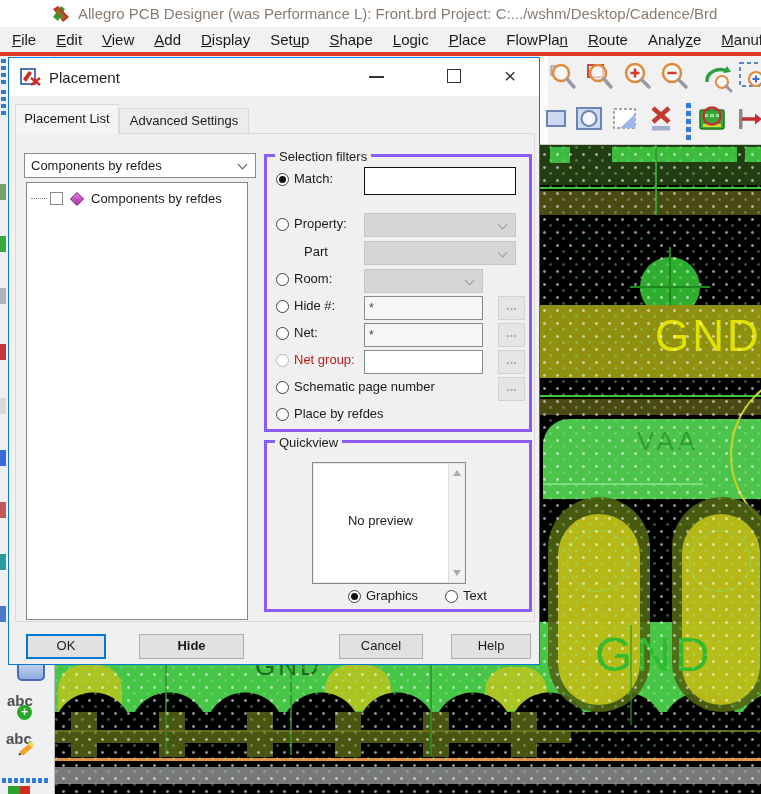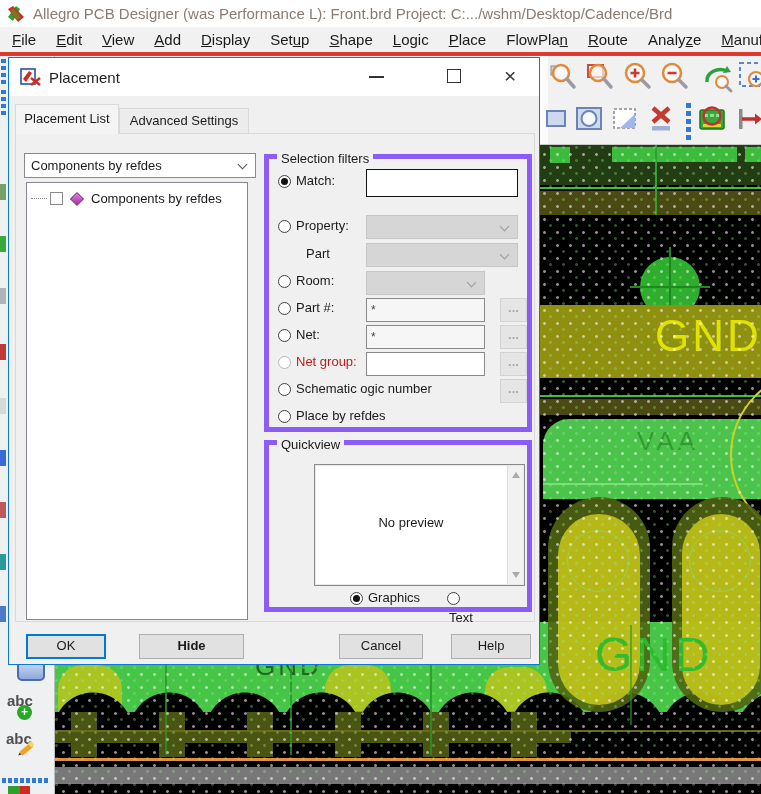--- a/index.html
+++ b/index.html
@@ -3,21 +3,21 @@
 <meta charset="utf-8">
 <style>
   * { margin:0; padding:0; box-sizing:border-box; }
   body { font-family:"Liberation Sans", sans-serif; background:#444; }
   .screen { position:relative; width:761px; height:794px; background:#fff; overflow:hidden;
             font-family:"Liberation Sans", sans-serif; }
   .abs { position:absolute; }
 
   
   .titlebar { position:absolute; left:0; top:0; width:761px; height:27px; background:#ffffff;
-              display:flex; align-items:center; }
+              display:flex; align-items:center;padding-left:45px; }
   .titlebar .ttl { font-size:15px; color:#8a7b70; margin-left:6px; white-space:nowrap; }
   .app-icon { width:22px; height:22px; margin-left:5px; flex:0 0 auto; }
 
   .menubar { position:absolute; left:0; top:27px; width:761px; height:25px; background:#f1f1f1;
              display:flex; align-items:center; padding-left:2px; }
   .menu-item { font-size:15px; color:#1a1a1a; padding:0 10px; white-space:nowrap; cursor:default; }
   .menu-item .mn { text-decoration:underline; }
   .redline { position:absolute; left:0; top:52px; width:761px; height:4px; background:#e13a2c; }
 
   
@@ -86,37 +86,37 @@
   .combo.disabled .chev { border-color:#9a9a9a; }
 
   .treebox { position:absolute; left:10px; top:48px; width:222px; height:438px; background:#fff;
              border:1px solid #828790; }
   .tree-row { position:absolute; left:4px; top:8px; display:flex; align-items:center; }
   .tree-dotted { width:16px; height:1px; border-top:1px dotted #8a8a8a; margin-right:3px; }
   .cbox { width:13px; height:13px; border:1px solid #8a8a8a; background:#fff; margin-right:7px; }
   .diamond { width:10px; height:10px; background:linear-gradient(135deg,#ee7cee,#a22ea2);
              border:1px solid #6e246e; transform:rotate(45deg); margin:0 9px 0 2px; }
 
-  .group { position:absolute; border:5px solid #8b5cf6;padding-left:20px; }
+  .group { position:absolute; border:3px solid #8b5cf6;padding-left:20px; }
   .group .legend { position:absolute; top:-8px; left:8px; background:#f0f0f0; padding:0 4px; }
 
   .radio { position:absolute; width:13px; height:13px; border:1px solid #424242; border-radius:50%;
            background:#fff; }
   .radio.sel::after { content:""; position:absolute; inset:2px; background:#111; border-radius:50%; }
   .radio.dis { border-color:#b8b8b8; }
   .flabel { position:absolute; white-space:nowrap; }
   .flabel.dis { color:#b91c1c; }
   .tinput { position:absolute; border:1px solid #8a8a8a; background:#fff; font-size:12px;
             font-family:"Liberation Sans",sans-serif; padding:1px 4px; color:#444; }
   .tinput.focus { border:1px solid #111; }
   .tinput.soft { background:#f6f6f6; }
   .dotsbtn { position:absolute; width:27px; height:24px; background:#e5e5e5; border:1px solid #d2d2d2;
              color:#ababab; text-align:center; line-height:18px; font-weight:bold; }
 
-  .preview { position:absolute; left:45px; top:19px; width:211px; height:122px; background:#fff;
+  .preview { position:absolute; left:45px; top:19px; width:154px; height:122px; background:#fff;
              border:1px solid #8a8a8a; box-shadow:inset 0 0 0 1px #e9e9e9; }
   .preview .noprev { position:absolute; left:0; right:17px; top:50px; text-align:center; color:#1a1a1a; }
   .pv-scroll { position:absolute; right:1px; top:1px; bottom:1px; width:16px; background:#f2f2f2;
                border-left:1px solid #ddd; }
   .tri-up { position:absolute; top:6px; left:4px; width:0; height:0; border-left:4px solid transparent;
             border-right:4px solid transparent; border-bottom:6px solid #ababab; }
   .tri-dn { position:absolute; bottom:6px; left:4px; width:0; height:0; border-left:4px solid transparent;
             border-right:4px solid transparent; border-top:6px solid #ababab; }
 
   .btn { position:absolute; height:25px; background:#e1e1e1; border:1px solid #adadad;
@@ -386,55 +386,55 @@
             <span class="chev"></span>
           </div>
 
         <span class="radio" style="left:9px; top:116px;"></span>
         <span class="flabel" style="left:27px; top:114px;">Room:</span>
         <div class="combo disabled" style="left:97px; top:112px; width:119px; height:24px;">
             <span class="chev"></span>
           </div>
 
         <span class="radio" style="left:9px; top:143px;"></span>
-        <span class="flabel" style="left:27px; top:141px;">Part #:</span>
+        <span class="flabel" style="left:27px; top:141px;">Hide #:</span>
         <input class="tinput soft" style="left: 97px; top: 139px; width: 119px; height: 24px;" value="*">
         <div class="dotsbtn" style="left:231px; top:139px;">...</div>
 
         <span class="radio" style="left:9px; top:170px;"></span>
         <span class="flabel" style="left:27px; top:168px;">Net:</span>
         <input class="tinput soft" style="left: 97px; top: 166px; width: 119px; height: 24px;" value="*">
         <div class="dotsbtn" style="left:231px; top:166px;">...</div>
 
         <span class="radio dis" style="left:9px; top:197px;"></span>
         <span class="flabel dis" style="left:27px; top:195px;">Net group:</span>
         <input class="tinput" style="left: 97px; top: 193px; width: 119px; height: 24px;" value="">
         <div class="dotsbtn" style="left:231px; top:193px;">...</div>
 
         <span class="radio" style="left:9px; top:224px;"></span>
-        <span class="flabel" style="left:27px; top:222px;">Schematic ogic number</span>
+        <span class="flabel" style="left:27px; top:222px;">Schematic page number</span>
         <div class="dotsbtn" style="left:231px; top:220px;">...</div>
 
         <span class="radio" style="left:9px; top:251px;"></span>
         <span class="flabel" style="left:27px; top:249px;">Place by refdes</span>
       </div>
 
       <div class="group" style="left:248px; top:306px; width:268px; height:172px;">
         <span class="legend">Quickview</span>
         <div class="preview">
           <div class="noprev">No preview</div>
           <div class="pv-scroll">
             <span class="tri-up"></span>
             <span class="tri-dn"></span>
           </div>
         </div>
         <span class="radio sel" style="left:81px; top:147px;"></span>
         <span class="flabel" style="left:99px; top:145px;">Graphics</span>
         <span class="radio" style="left:178px; top:147px;"></span>
-        <span class="flabel" style="left:180px; top:145px;margin-top:20px;">Text</span>
+        <span class="flabel" style="left:196px; top:145px;">Text</span>
       </div>
     </div>
 
     <div class="btn primary" style="left:17px; top:576px; width:80px;">OK</div>
     <div class="btn" style="left:130px; top:576px; width:105px;font-weight:bold;">Hide</div>
     <div class="btn" style="left:330px; top:576px; width:84px;">Cancel</div>
     <div class="btn" style="left:442px; top:576px; width:80px;">Help</div>
   </div>
 
 </div>

